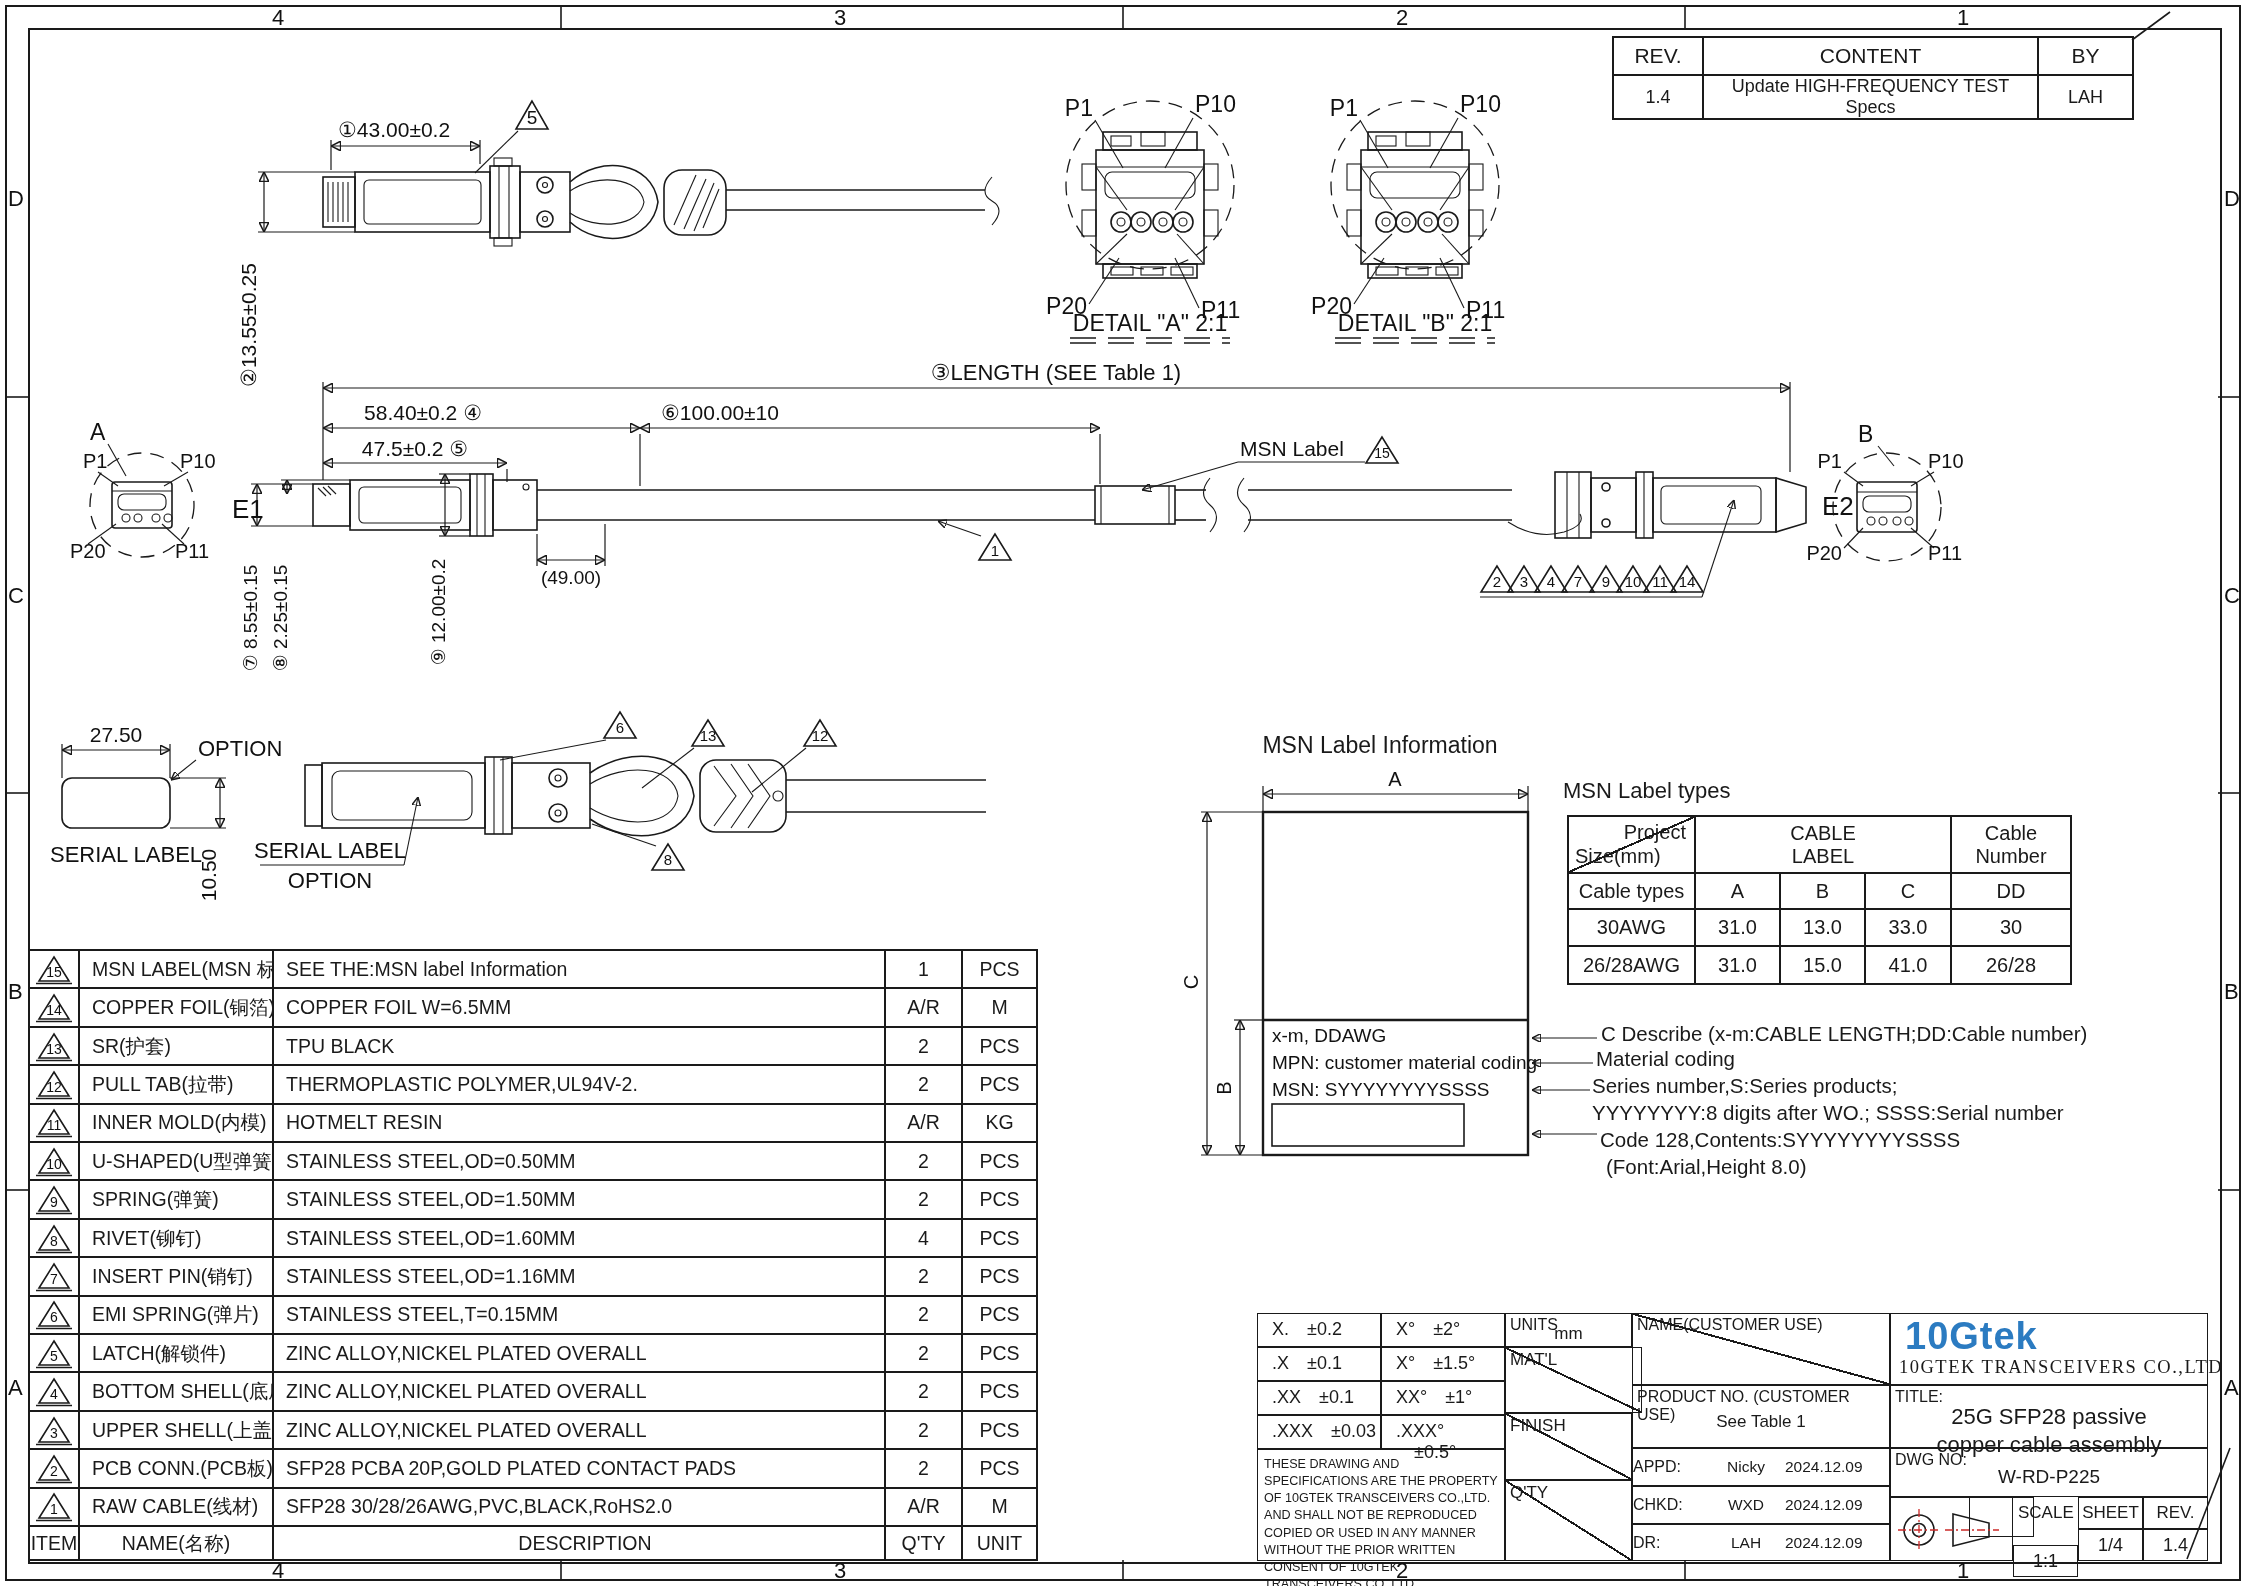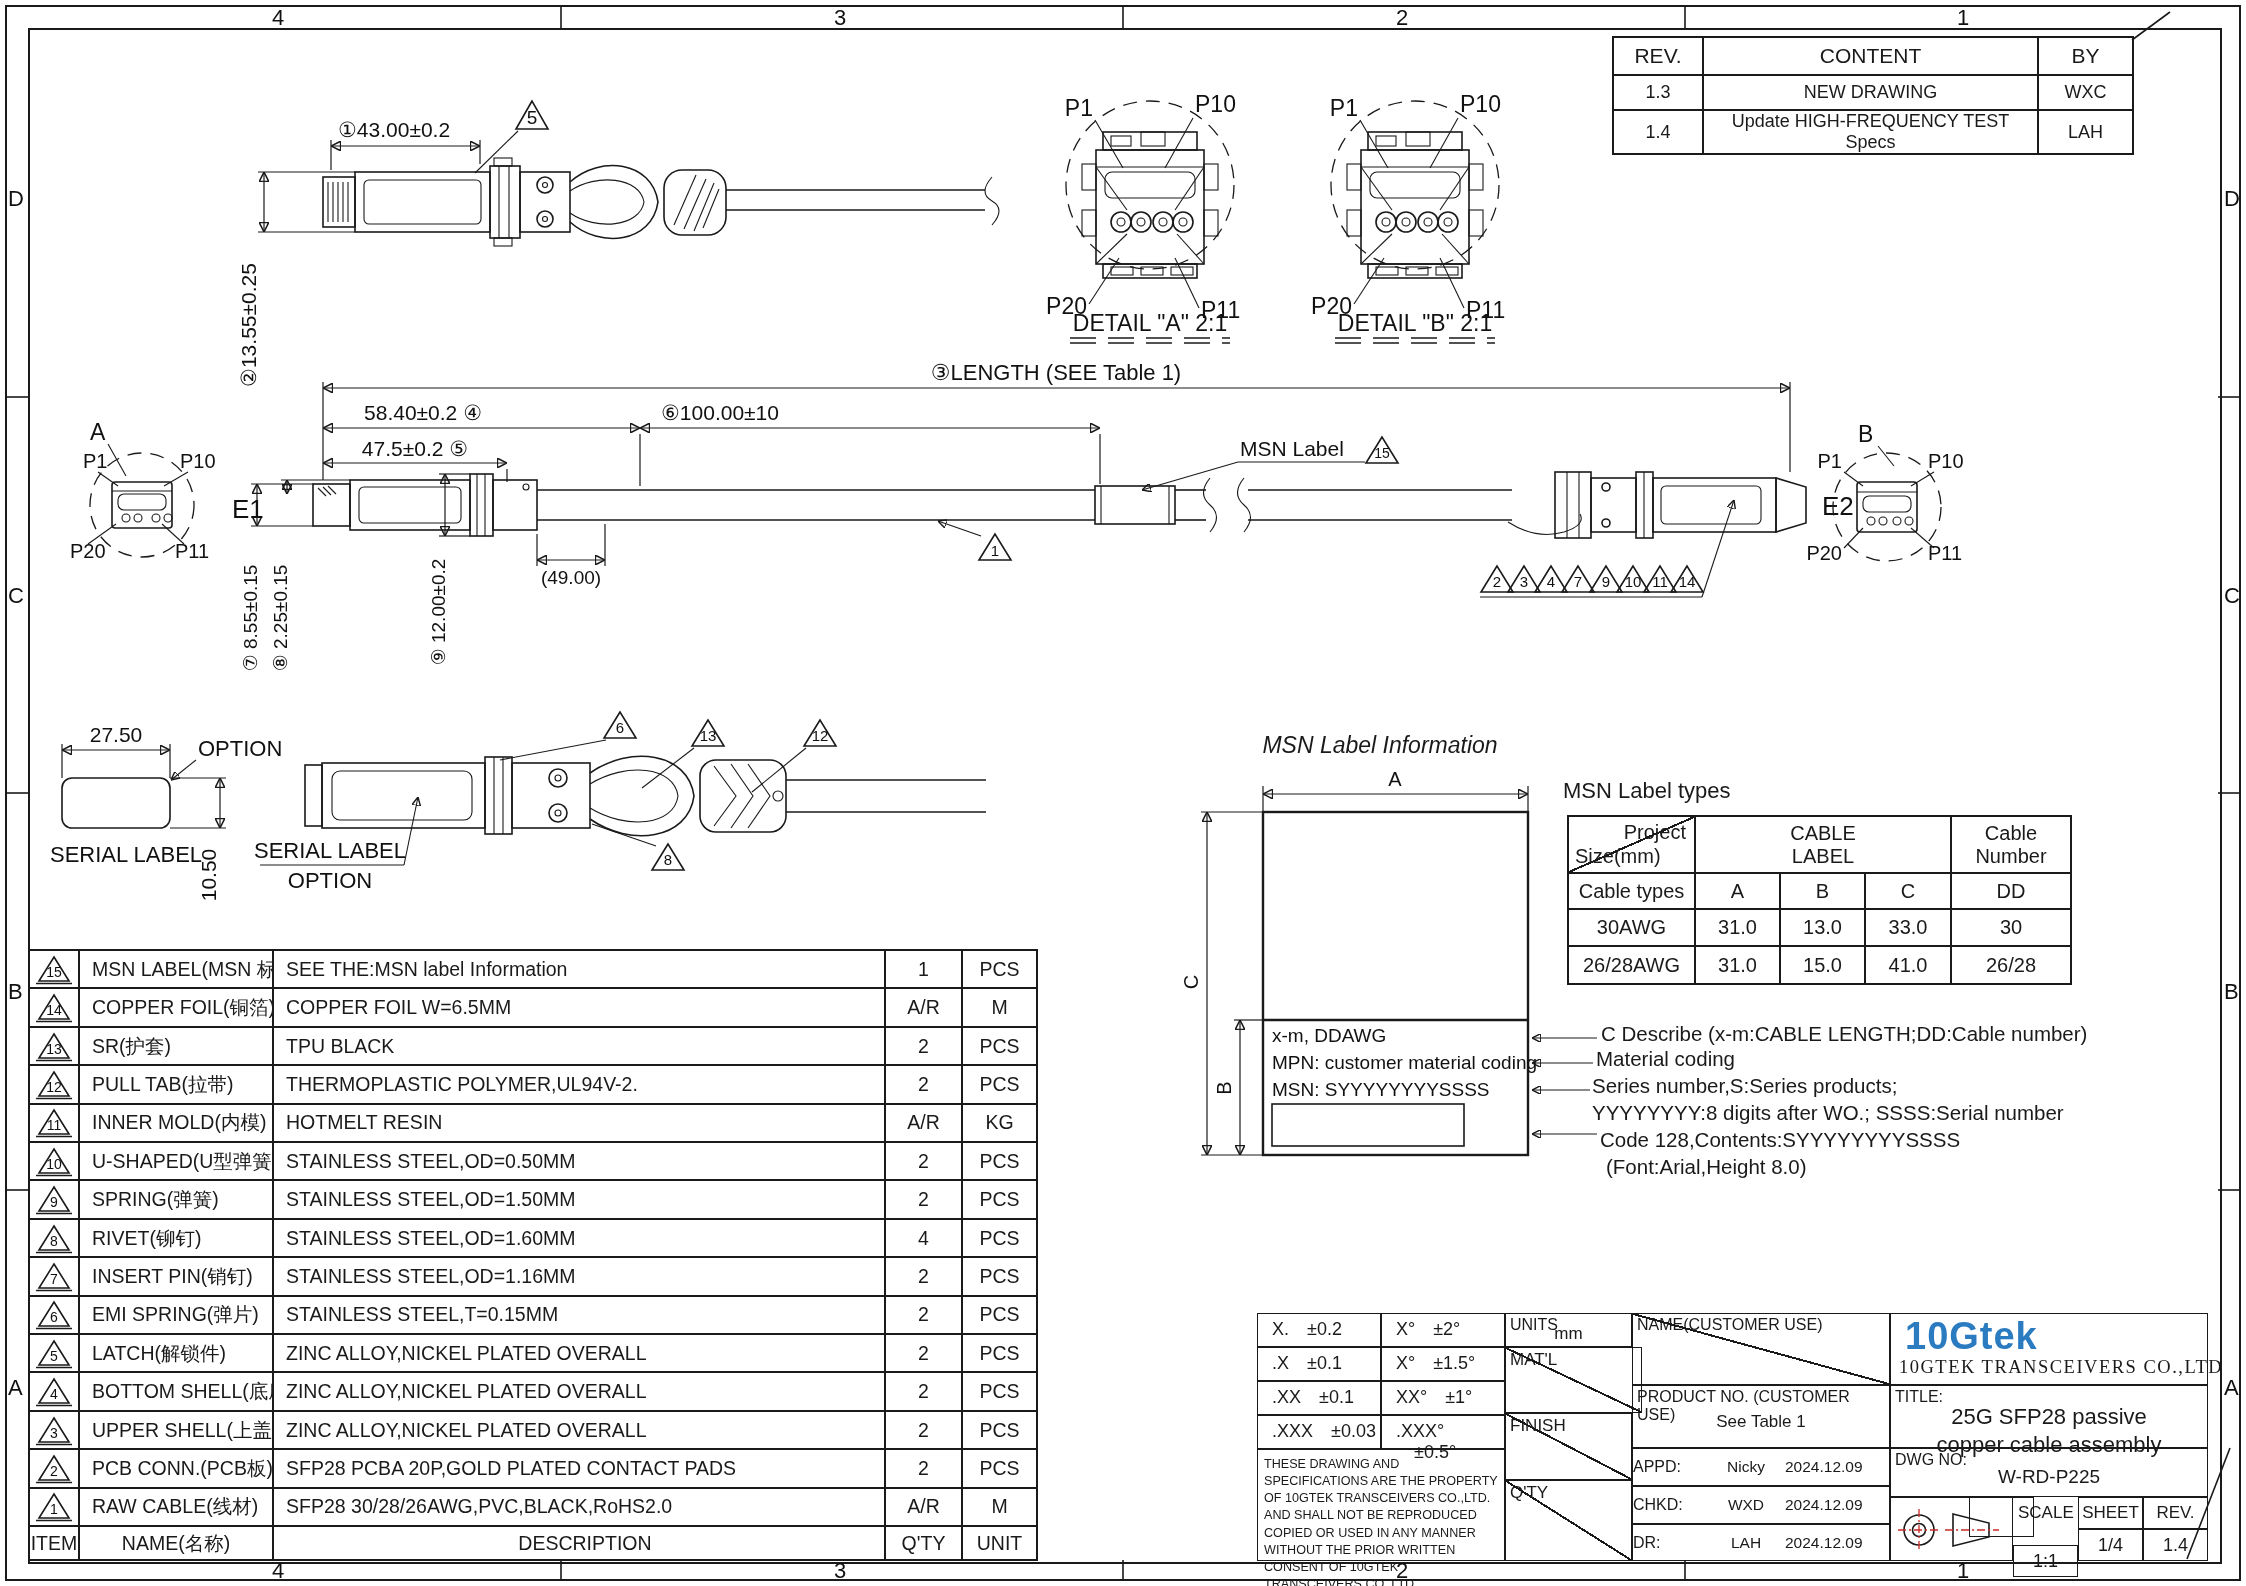--- a/index.html
+++ b/index.html
@@ -117,25 +117,20 @@
         <col style="width:335px">
         <col style="width:95px">
       </colgroup>
     <tbody>
         <tr class="hdr">
       <td>REV.</td>
       <td>CONTENT</td>
       <td>BY</td>
     </tr>
     <tr class="row">
-      <td>1.3</td>
-      <td>NEW DRAWING</td>
-      <td>WXC</td>
-    </tr>
-    <tr class="row">
       <td>1.4</td>
       <td>Update HIGH-FREQUENCY TEST Specs</td>
       <td>LAH</td>
     </tr>
   </tbody>
     </table>
 
   <svg style="left:240px;top:85px;" width="790" height="360" viewBox="0 0 790 360">
     <g>
       <rect x="83" y="92" width="32" height="50"></rect>
@@ -720,21 +715,21 @@
       <tr>
         <td class="c-item">ITEM</td>
         <td class="c-name" style="text-align:center;padding-left:0;">NAME(名称)</td>
         <td class="c-desc" style="text-align:center;padding-left:12px;">DESCRIPTION</td>
         <td class="c-qty">Q'TY</td>
         <td class="c-unit">UNIT</td>
       </tr>
     </tbody>
   </table>
 
-  <div class="bigtitle" style="left:1230px;top:732px;width:300px;text-align:center;font-style:italic;">MSN Label Information</div>
+  <div class="bigtitle" style="left:1230px;top:732px;width:300px;text-align:center;">MSN Label Information</div>
 
   <svg style="left:1160px;top:770px;" width="1060" height="420" viewBox="0 0 1060 420">
     <defs>
       <pattern id="bc" width="12" height="42" patternUnits="userSpaceOnUse">
         <rect x="0" y="0" width="2.2" height="42" fill="#1a1a1a" stroke="none"></rect>
         <rect x="4" y="0" width="1.2" height="42" fill="#1a1a1a" stroke="none"></rect>
         <rect x="6.5" y="0" width="3.2" height="42" fill="#1a1a1a" stroke="none"></rect>
         <rect x="10.8" y="0" width="0.9" height="42" fill="#1a1a1a" stroke="none"></rect>
       </pattern>
     </defs>

